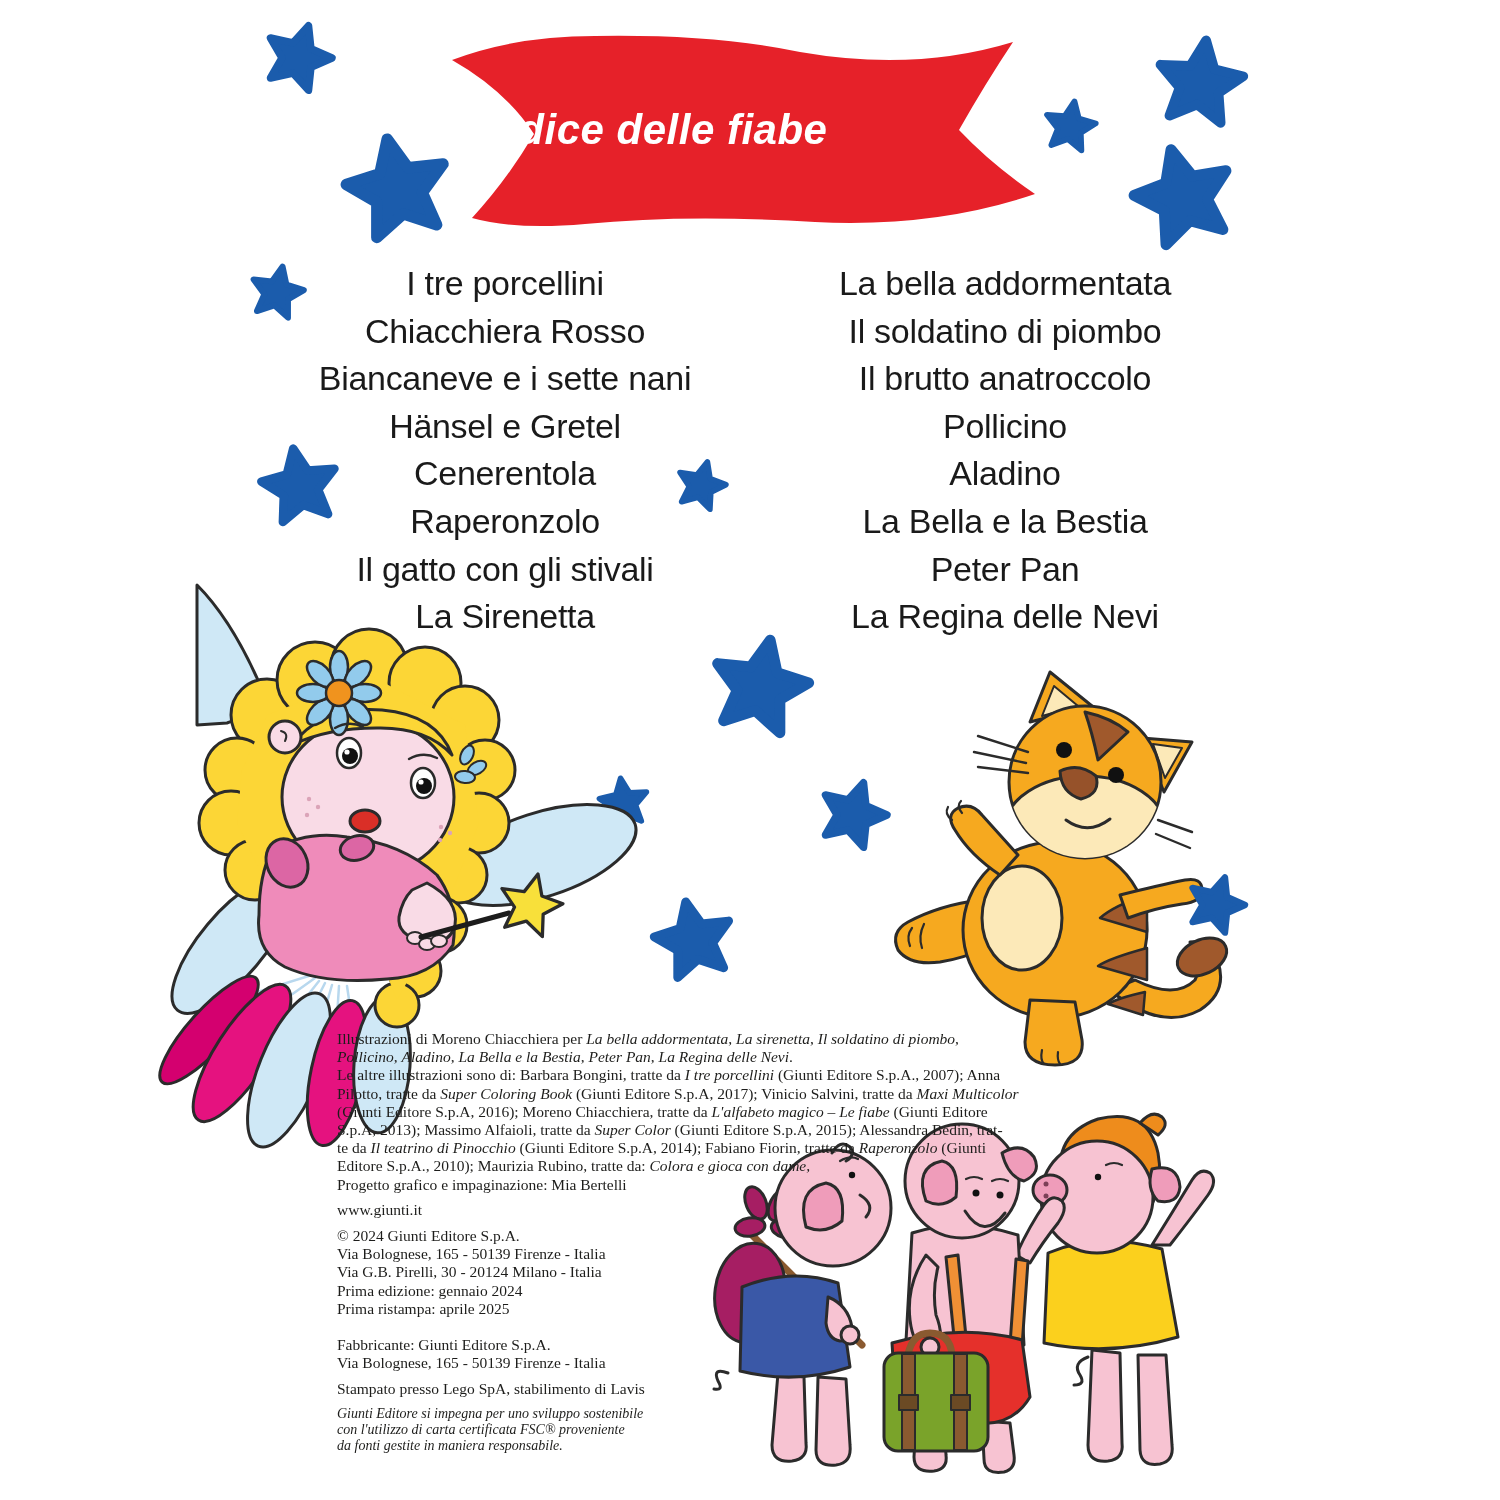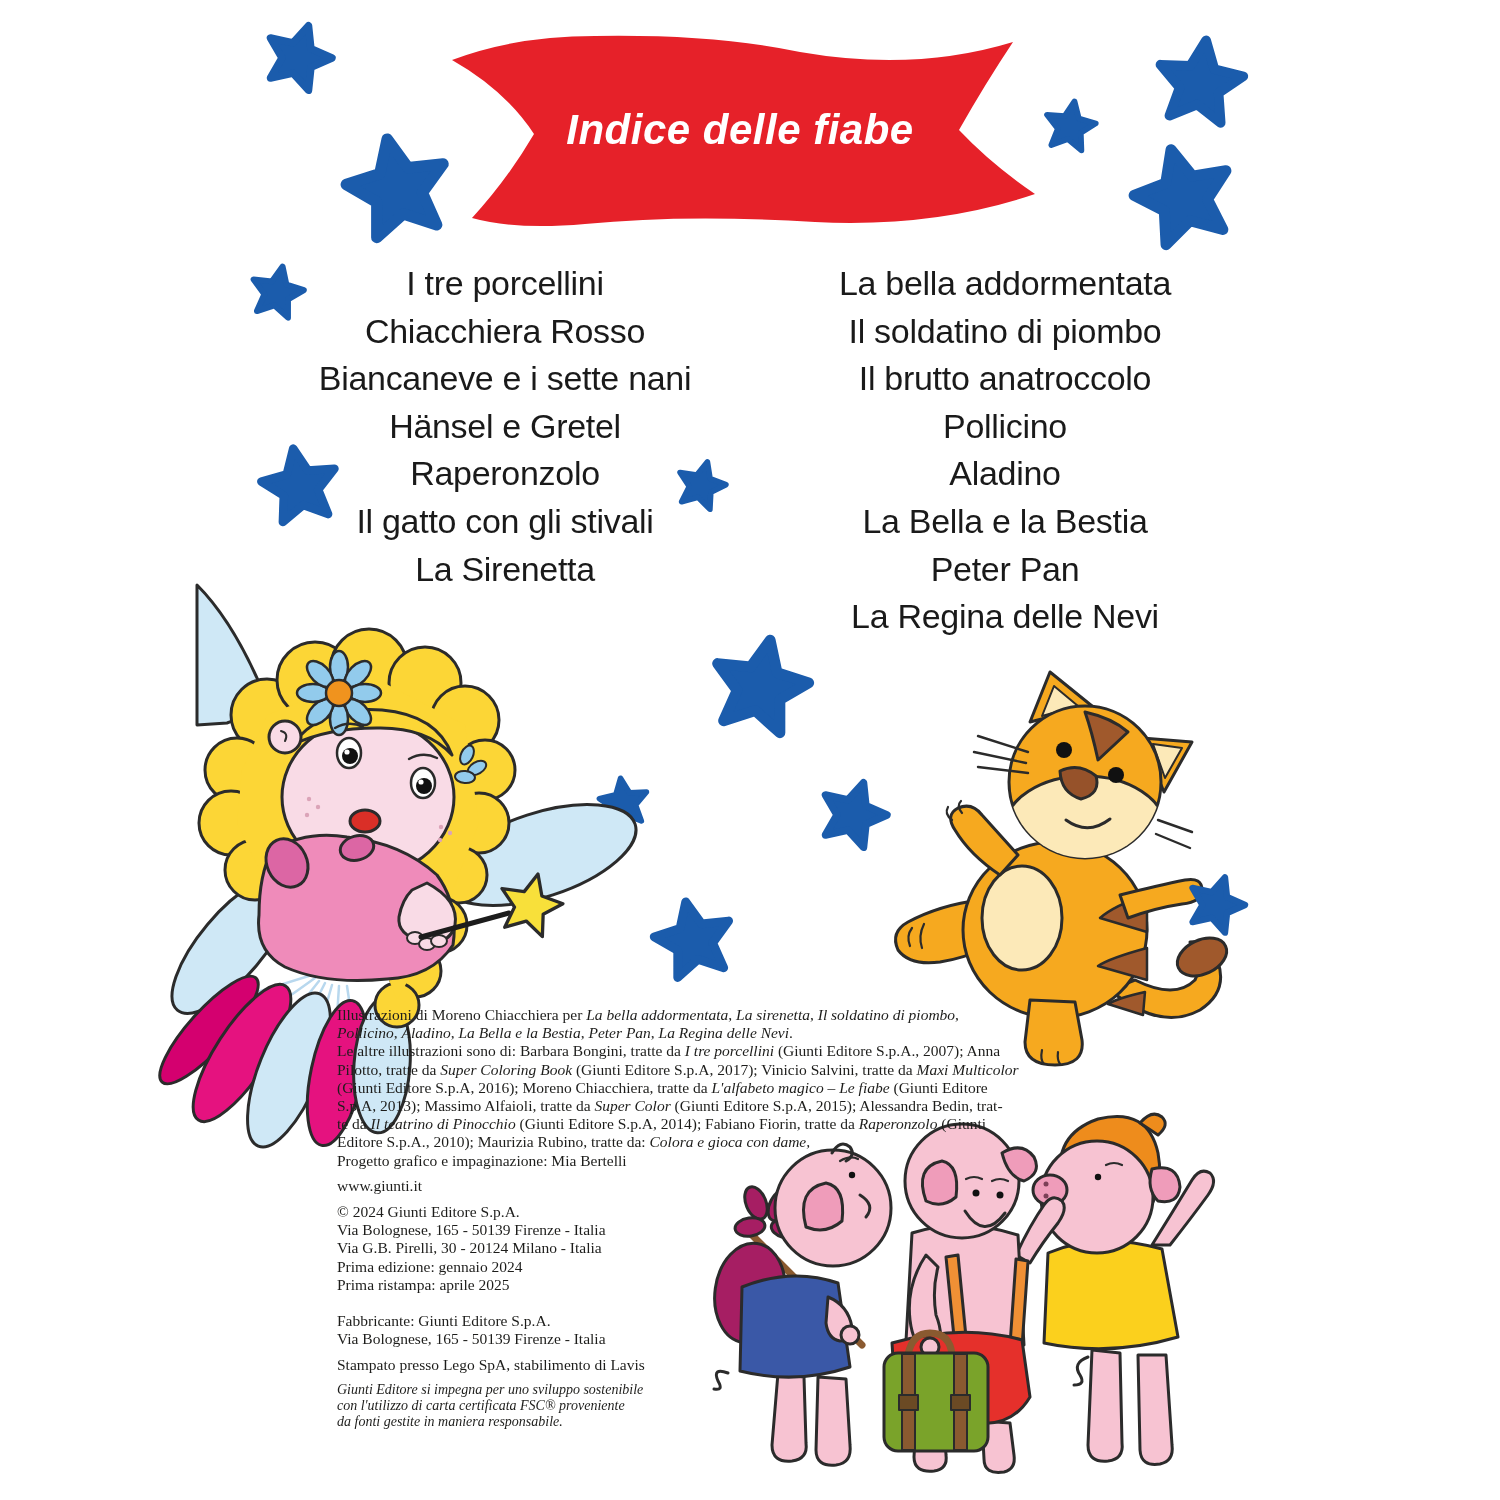--- a/index.html
+++ b/index.html
@@ -2,33 +2,33 @@
 <html><head>
 <meta charset="utf-8">
 <style>
   html,body{margin:0;padding:0;background:#ffffff}
   .page{position:relative;width:1500px;height:1500px;background:#ffffff;overflow:hidden;
         font-family:"Liberation Sans",sans-serif;color:#1d1d1b}
   .abs{position:absolute}
   svg{display:block;overflow:visible}
 
   
-  .banner-title{position:absolute;left:480px;top:106px;width:520px;text-align:center;
+  .banner-title{position:absolute;left:480px;top:106px;width:520px;
     font-size:42px;font-weight:bold;font-style:italic;color:#ffffff;letter-spacing:.5px;
     font-family:"Liberation Sans",sans-serif}
 
   
   .idx{position:absolute;list-style:none;margin:0;padding:0;text-align:center;
        font-size:34px;letter-spacing:-.3px;color:#1a1a1a}
   .idx li{height:47.6px;line-height:47.6px;white-space:nowrap}
   .idx.left{left:225px;top:260px;width:560px}
   .idx.right{left:760px;top:260px;width:490px}
 
   
-  .credits{position:absolute;left:337px;top:1006px;width:700px;
+  .credits{position:absolute;left:337px;top:1030px;width:700px;
     font-family:"Liberation Serif",serif;font-size:15.5px;line-height:18.2px;color:#1d1d1b}
   .credits .credit-line{white-space:nowrap}
   .credits em{font-style:italic}
   .mb7{margin-bottom:7px}.mb8{margin-bottom:8px}.mb9{margin-bottom:18px}
   .fsc{font-style:italic;font-size:14px;line-height:16.4px}
 </style>
 </head>
 <body>
 
 <div class="page">
@@ -59,20 +59,21 @@
              Q500,206 380,200 Q250,192 150,202 Q80,208 37,196
              Q72,158 99,112 Q70,68 17,38 Z" fill="#e62129"></path>
   </svg>
   <div class="banner-title">Indice delle fiabe</div>
 
   <ul class="idx left">
       <li>I tre porcellini</li>
       <li>Chiacchiera Rosso</li>
       <li>Biancaneve e i sette nani</li>
       <li>Hänsel e Gretel</li>
+      <li>Cenerentola</li>
       <li>Raperonzolo</li>
       <li>Il gatto con gli stivali</li>
       <li>La Sirenetta</li>
     </ul>
   <ul class="idx right">
       <li>La bella addormentata</li>
       <li>Il soldatino di piombo</li>
       <li>Il brutto anatroccolo</li>
       <li>Pollicino</li>
       <li>Aladino</li>

